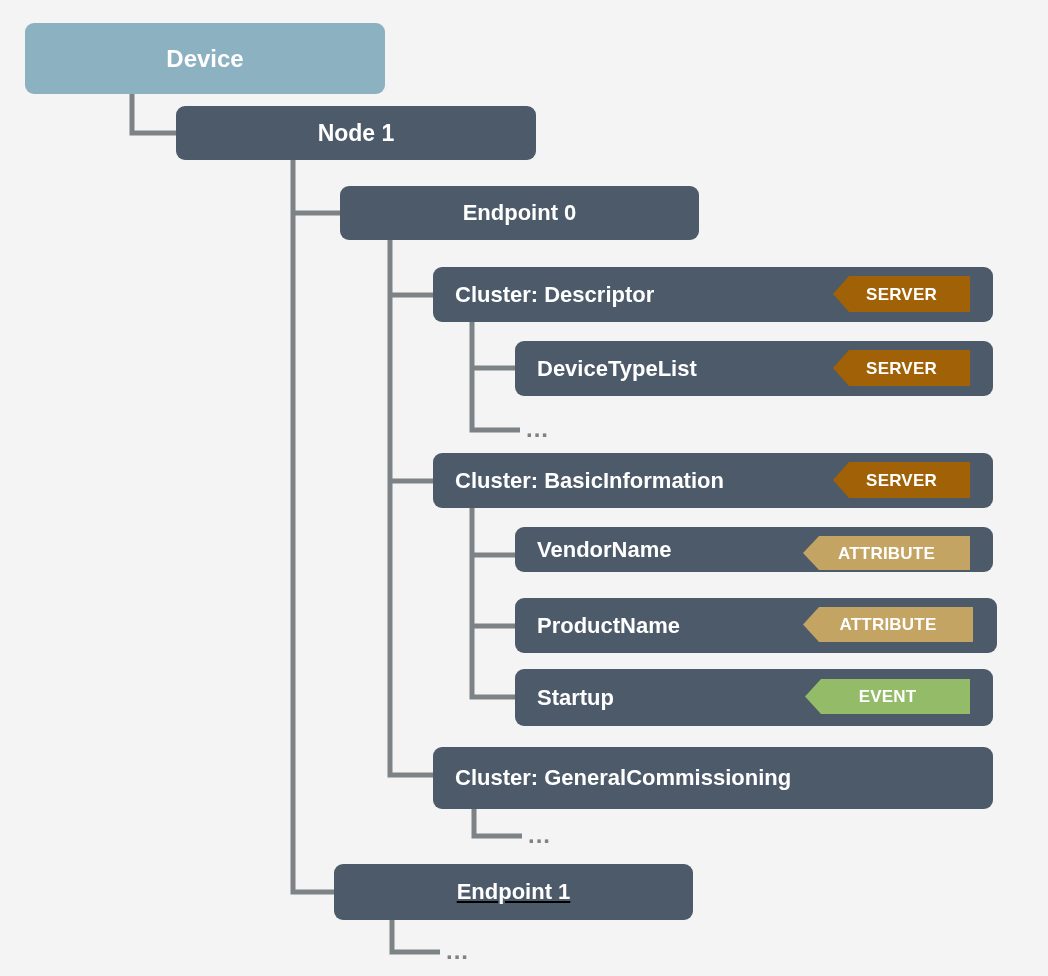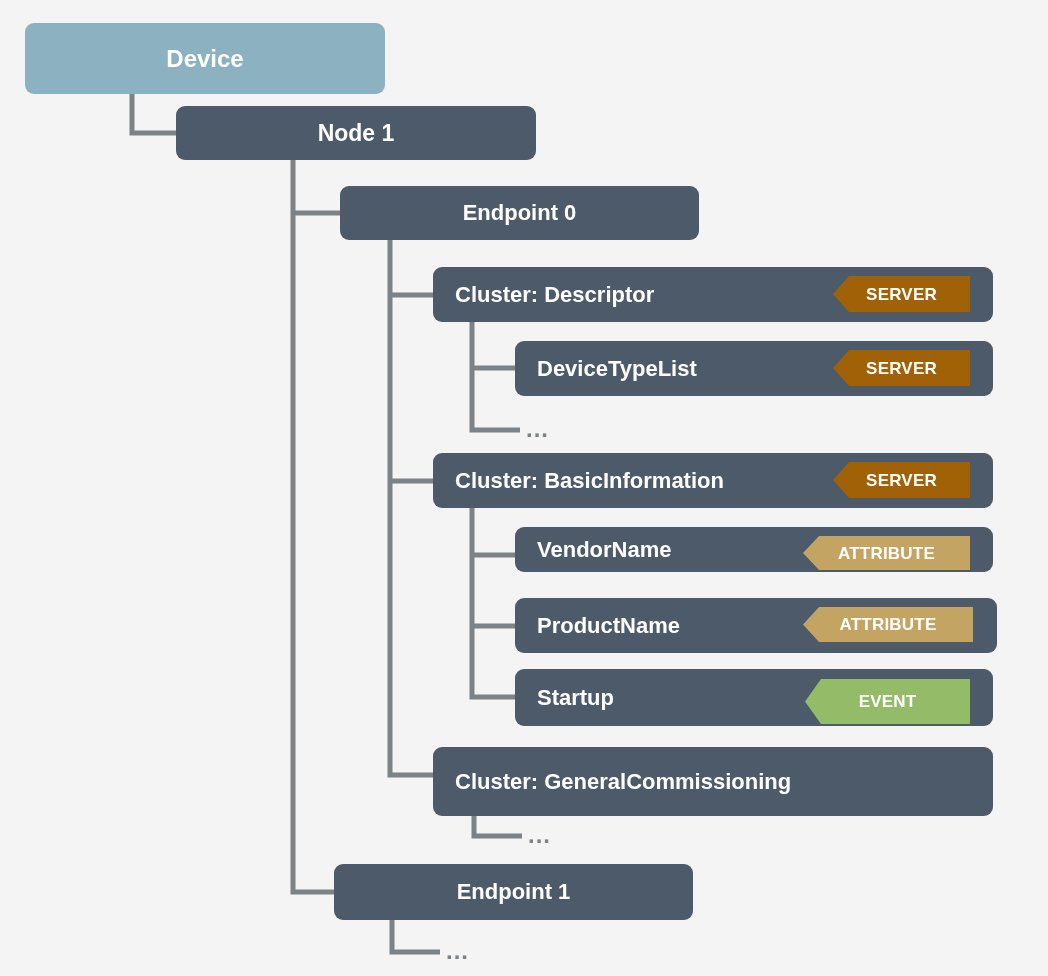--- a/index.html
+++ b/index.html
@@ -145,28 +145,28 @@
     <span class="badge attribute" style="left:288px; top:9px; width:167px; height:34px; font-size:17px;">ATTRIBUTE</span>
   </div>
 
   <div class="node badged" style="left:515px; top:598px; width:482px; height:55px;">
     <span class="label" style="font-size:22px; left:22px;">ProductName</span>
     <span class="badge attribute" style="left:288px; top:9px; width:170px; height:35px; font-size:17px;">ATTRIBUTE</span>
   </div>
 
   <div class="node badged" style="left:515px; top:669px; width:478px; height:57px;">
     <span class="label" style="font-size:22px; left:22px;">Startup</span>
-    <span class="badge event" style="left:290px; top:10px; width:165px; height:45px; font-size:17px;">EVENT</span>
+    <span class="badge event" style="left:290px; top:10px; width:165px; height:35px; font-size:17px;">EVENT</span>
   </div>
 
-  <div class="node badged" style="left:433px; top:747px; width:560px; height:69px;">
+  <div class="node badged" style="left:433px; top:747px; width:560px; height:62px;">
     <span class="label" style="font-size:22px; left:22px;">Cluster: GeneralCommissioning</span>
   </div>
 
   <span class="ellipsis" style="left:528px; top:823px; font-size:24px;">...</span>
 
-  <div class="node centered" style="left:334px; top:864px; width:359px; height:56px;">
+  <div class="node centered" style="left:334px; top:864px; width:359px; height:56px;text-decoration:underline;">
     <span class="label" style="font-size:22px;">Endpoint 1</span>
   </div>
 
   <span class="ellipsis" style="left:446px; top:939px; font-size:24px;">...</span>
 
 </div>
 
 </body></html>

